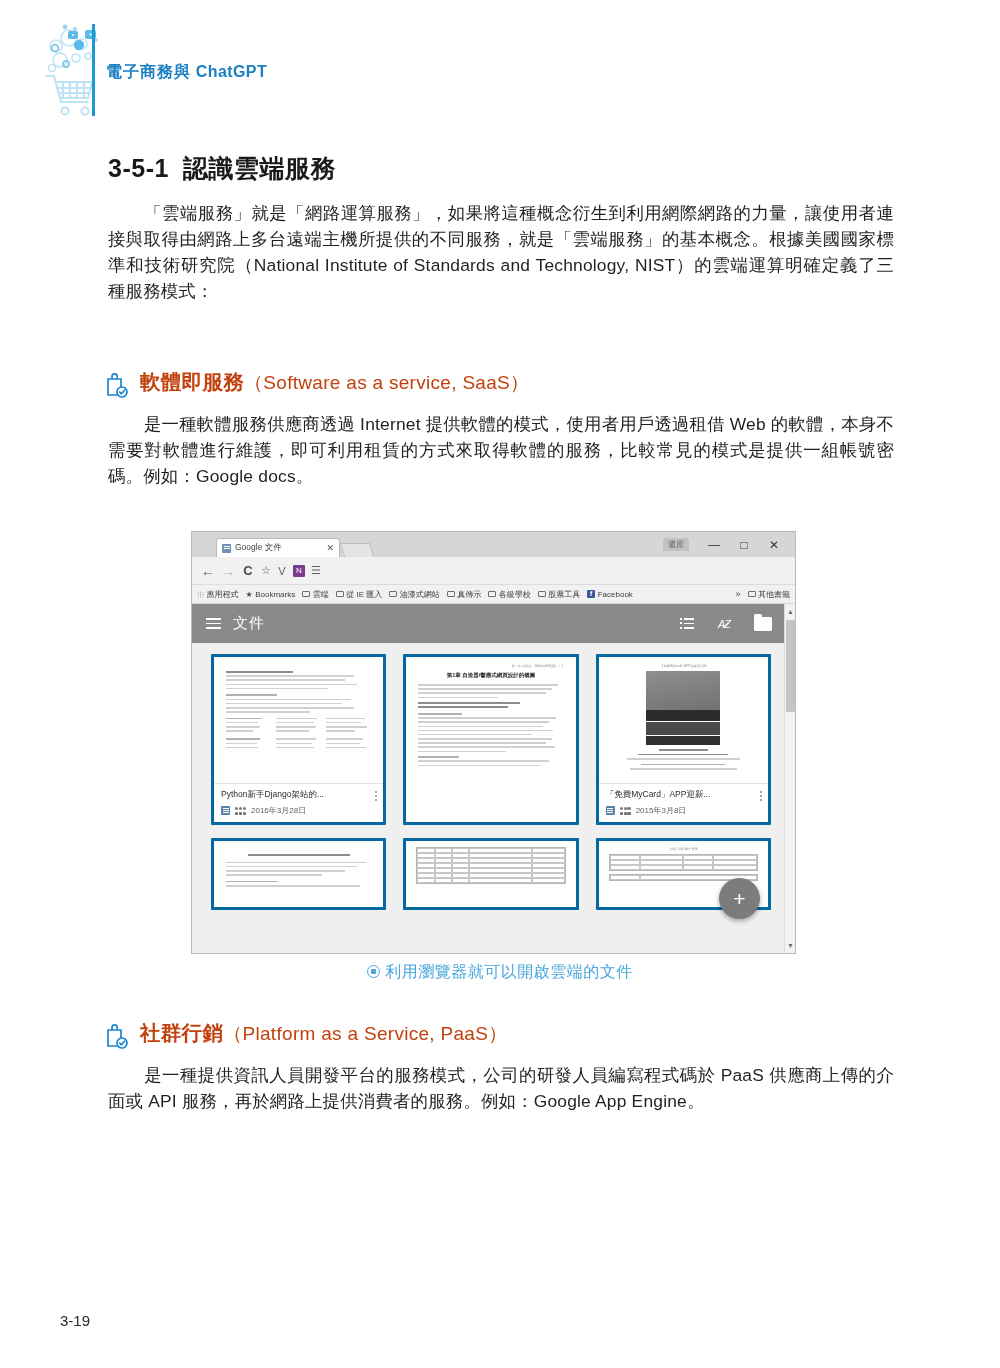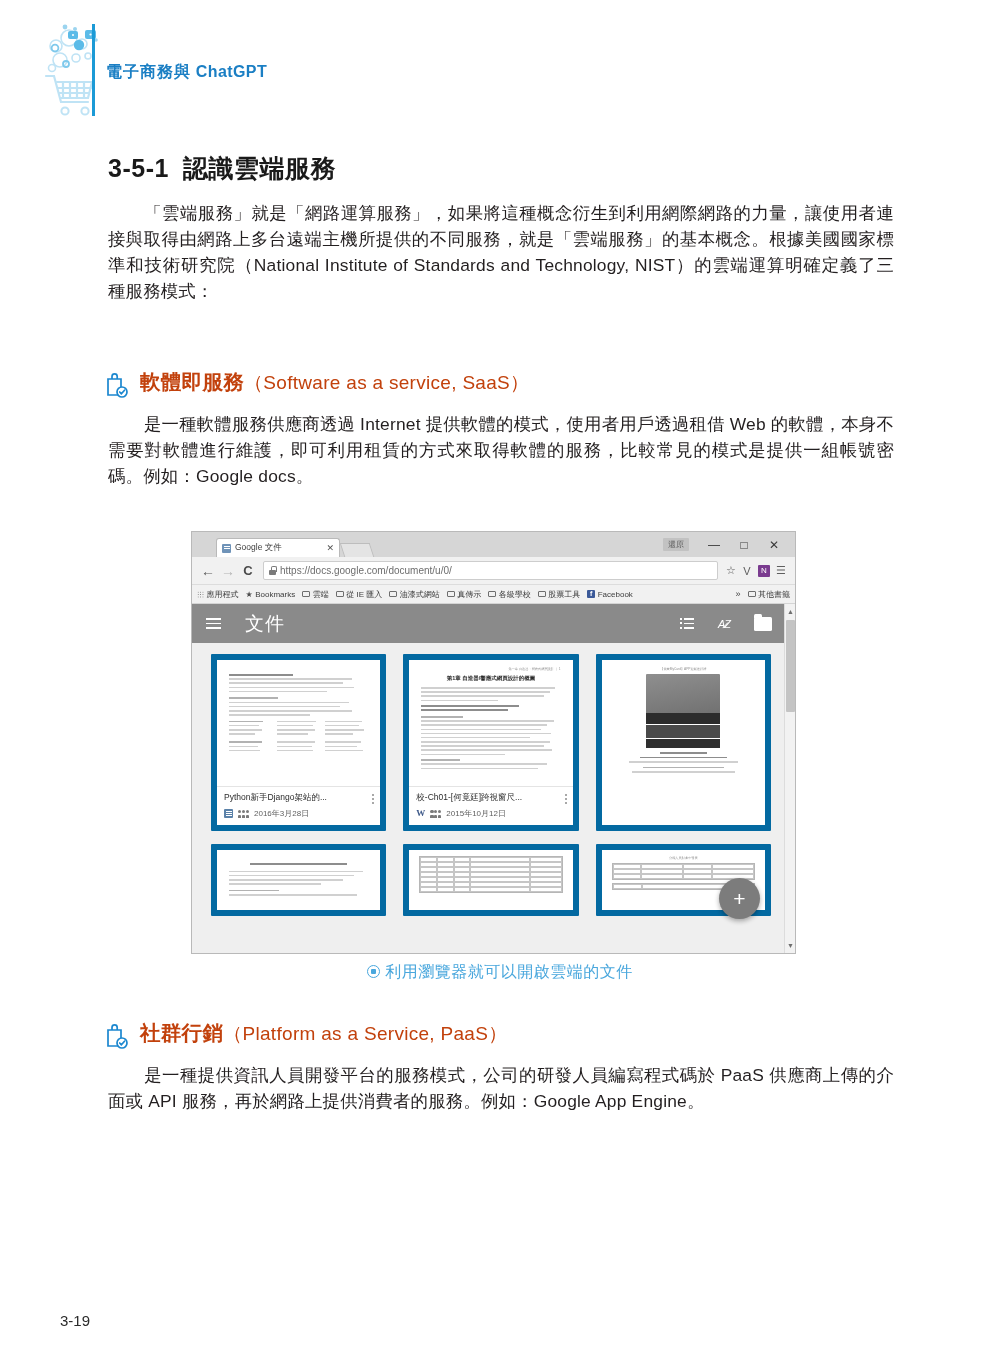--- a/index.html
+++ b/index.html
@@ -129,21 +129,21 @@
   .bm-spacer { flex:1; }
   .bm-chev { font-size:9px; color:#444; }
 
   .docs-appbar {
     position:absolute; left:0; top:72px; width:594px; height:39px;
     background:#8a8a8a; display:flex; align-items:center; padding:0 14px;
   }
   .hamb { width:15px; height:11px; flex:none; position:relative; }
   .hamb span { position:absolute; left:0; width:15px; height:1.7px; background:#fff; }
   .hamb span:nth-child(1){ top:0; } .hamb span:nth-child(2){ top:4.6px; } .hamb span:nth-child(3){ top:9.2px; }
-  .docs-title { margin-left:24px; font-size:19px; color:#ffffff; letter-spacing:1px;text-align:center; }
+  .docs-title { margin-left:12px; font-size:15px; color:#ffffff; letter-spacing:1px;text-align:center; }
   .appbar-right { margin-left:auto; display:flex; align-items:center; gap:24px; }
   .ic-list { width:14px; height:11px; position:relative; }
   .ic-list i { position:absolute; height:1.6px; background:#fff; right:0; width:10px; }
   .ic-list i:nth-child(1){ top:0; } .ic-list i:nth-child(2){ top:4.6px; } .ic-list i:nth-child(3){ top:9.2px; }
   .ic-list u { position:absolute; left:0; width:2px; height:2px; background:#fff; }
   .ic-list u:nth-child(4){ top:0; } .ic-list u:nth-child(5){ top:4.4px; } .ic-list u:nth-child(6){ top:8.8px; }
   .ic-sort { font-size:11px; color:#fff; font-style:italic; letter-spacing:-1px; }
   .ic-folder { width:18px; height:14px; background:#fff; border-radius:1.5px; position:relative; }
   .ic-folder:before { content:""; position:absolute; left:0; top:-3px; width:8px; height:4px;
                       background:#fff; border-radius:1.5px 1.5px 0 0; }
@@ -157,21 +157,21 @@
     border-left:1px solid #dcdcdc;
   }
   .scroll-thumb { position:absolute; left:1px; top:16px; width:9px; height:92px; background:#c4c4c4; border-radius:1px; }
   .scroll-arrow { position:absolute; left:0; width:11px; height:11px; font-size:7px; color:#6e6e6e;
                   text-align:center; line-height:11px; }
   .scroll-arrow.up { top:2px; } .scroll-arrow.down { bottom:2px; }
 
   .cardgrid { position:absolute; left:19px; top:11px; width:560px; }
   .cardrow { display:flex; gap:17px; margin-bottom:13px; }
   .card {
-    width:176px; background:#fff; border:6px solid #0369a1; border-radius:1px;
+    width:176px; background:#fff; border:3px solid #0369a1; border-radius:1px;
     display:flex; flex-direction:column;
   }
   .card-thumb { height:126px; background:#fff; overflow:hidden; position:relative; padding:7px 12px; }
   .card-meta { border-top:1px solid #e4e4e4; padding:5px 7px 6px; position:relative; }
   .card-name { font-size:8.5px; color:#2c2c2c; white-space:nowrap; overflow:hidden; padding-right:12px; }
   .card-sub { display:flex; align-items:center; gap:5px; margin-top:4px; }
   .card-type { width:9px; height:9px; flex:none; }
   .card-type.docs { background:#5a81a8; position:relative; border-radius:1px; }
   .card-type.docs:after{ content:""; position:absolute; left:1.5px; top:2px; width:6px; height:1px; background:#fff;
                          box-shadow:0 2px 0 #fff, 0 4px 0 #fff; }
@@ -318,24 +318,20 @@
     <span class="restorechip">還原</span>
     <span class="winbtn">—</span>
     <span class="winbtn">□</span>
     <span class="winbtn">✕</span>
   </div>
 
   <div class="shot-navbar">
     <span class="navbtn">←</span>
     <span class="navbtn fwd">→</span>
     <span class="navbtn reload">C</span>
-    <div class="omnibox">
-      <span class="lock"></span>
-      <span class="url">https://docs.google.com/document/u/0/</span>
-    </div>
     <span class="navicon">☆</span>
     <span class="navicon">V</span>
     <span class="navicon onenote">N</span>
     <span class="navicon">☰</span>
   </div>
 
   <div class="bookmarkbar">
     <span class="bm">
       <span class="bm-grid"></span>
       <span>應用程式</span>
@@ -496,57 +492,57 @@
               <div class="tl" style="width:93%"></div>
             <div class="tl" style="width:78%"></div>
             <div class="tl" style="width:92%"></div>
               <div class="tl" style="width:88%"></div>
             <div class="tl" style="width:94%"></div>
               <div class="tl" style="width:60%"></div>
             <div class="tl mid" style="width:28%;margin-top:4px"></div>
             <div class="tl" style="width:90%"></div>
               <div class="tl" style="width:84%"></div>
           </div>
-          <div class="card-meta">
-            <div class="card-name">校-Ch01-[何竟廷]跨視窗尺...</div>
-            <div class="card-sub">
-              <span class="card-type word">W</span>
-              <span class="card-shared">
-                  <i></i>
-                  <i></i>
-                  <i></i>
-                  <u></u>
-                  <u></u>
-                  <u></u>
-                </span>
-              <span class="card-date">2015年10月12日</span>
-            </div>
-            <span class="card-dots">
-                <i></i>
-                <i></i>
-                <i></i>
-              </span>
-          </div>
         </div>
 
         <div class="card">
           <div class="card-thumb">
             <div class="th-head" style="text-align:center">【免費MyCard】APP迎新送好禮</div>
             <div class="poster">
               <div class="poster-box"></div>
               <div class="poster-band"></div>
               <div style="height:13px;background:#4a4a4a;margin-top:1px"></div>
               <div style="height:9px;background:#2f2f2f;margin-top:1px"></div>
             </div>
             <div class="tl dark" style="width:34%;margin:4px auto 3px"></div>
             <div class="tl dark" style="width:62%;margin:0 auto 3px"></div>
             <div class="tl" style="width:78%;margin:0 auto 2.6px"></div>
             <div class="tl mid" style="width:58%;margin:4px auto 3px"></div>
             <div class="tl" style="width:74%;margin:0 auto"></div>
           </div>
+          <div class="card-meta">
+            <div class="card-name">「免費MyCard」APP迎新...</div>
+            <div class="card-sub">
+              <span class="card-type docs"></span>
+              <span class="card-shared">
+                  <i></i>
+                  <i></i>
+                  <i></i>
+                  <u></u>
+                  <u></u>
+                  <u></u>
+                </span>
+              <span class="card-date">2015年3月8日</span>
+            </div>
+            <span class="card-dots">
+                <i></i>
+                <i></i>
+                <i></i>
+              </span>
+          </div>
         </div>
       </div>
 
       <div class="cardrow">
         <div class="card" style="height:72px">
           <div class="card-thumb">
             <div class="tl dark" style="width:70%;margin:6px auto 6px"></div>
             <div class="tl" style="width:96%"></div>
               <div class="tl" style="width:90%"></div>
             <div class="tl" style="width:82%"></div>

